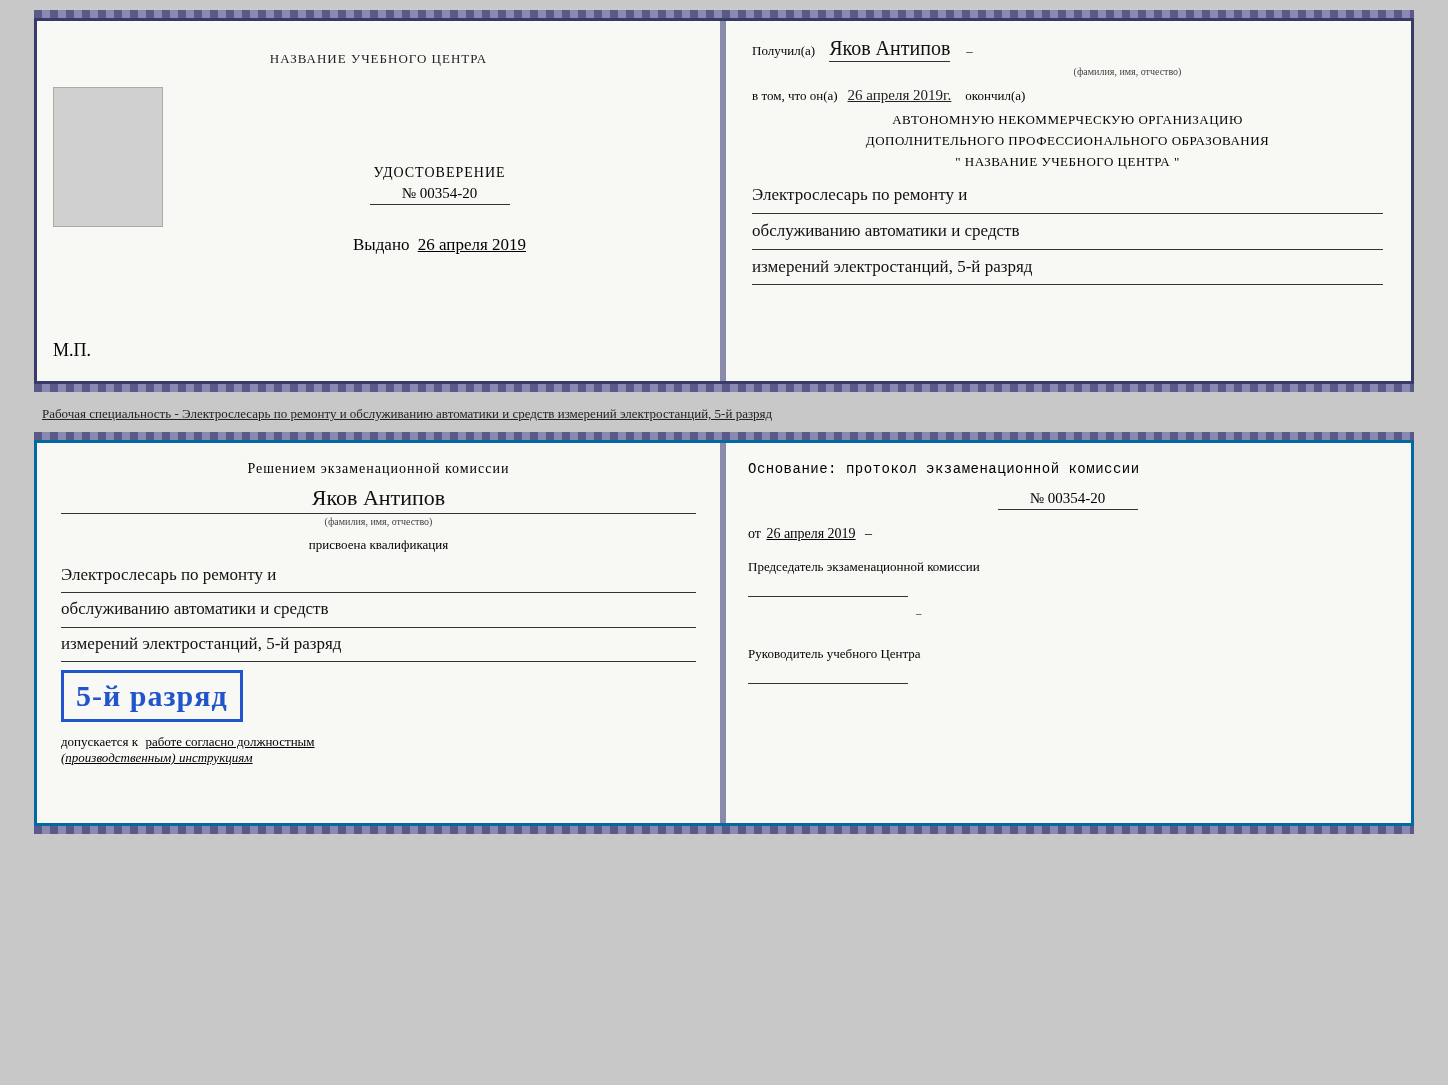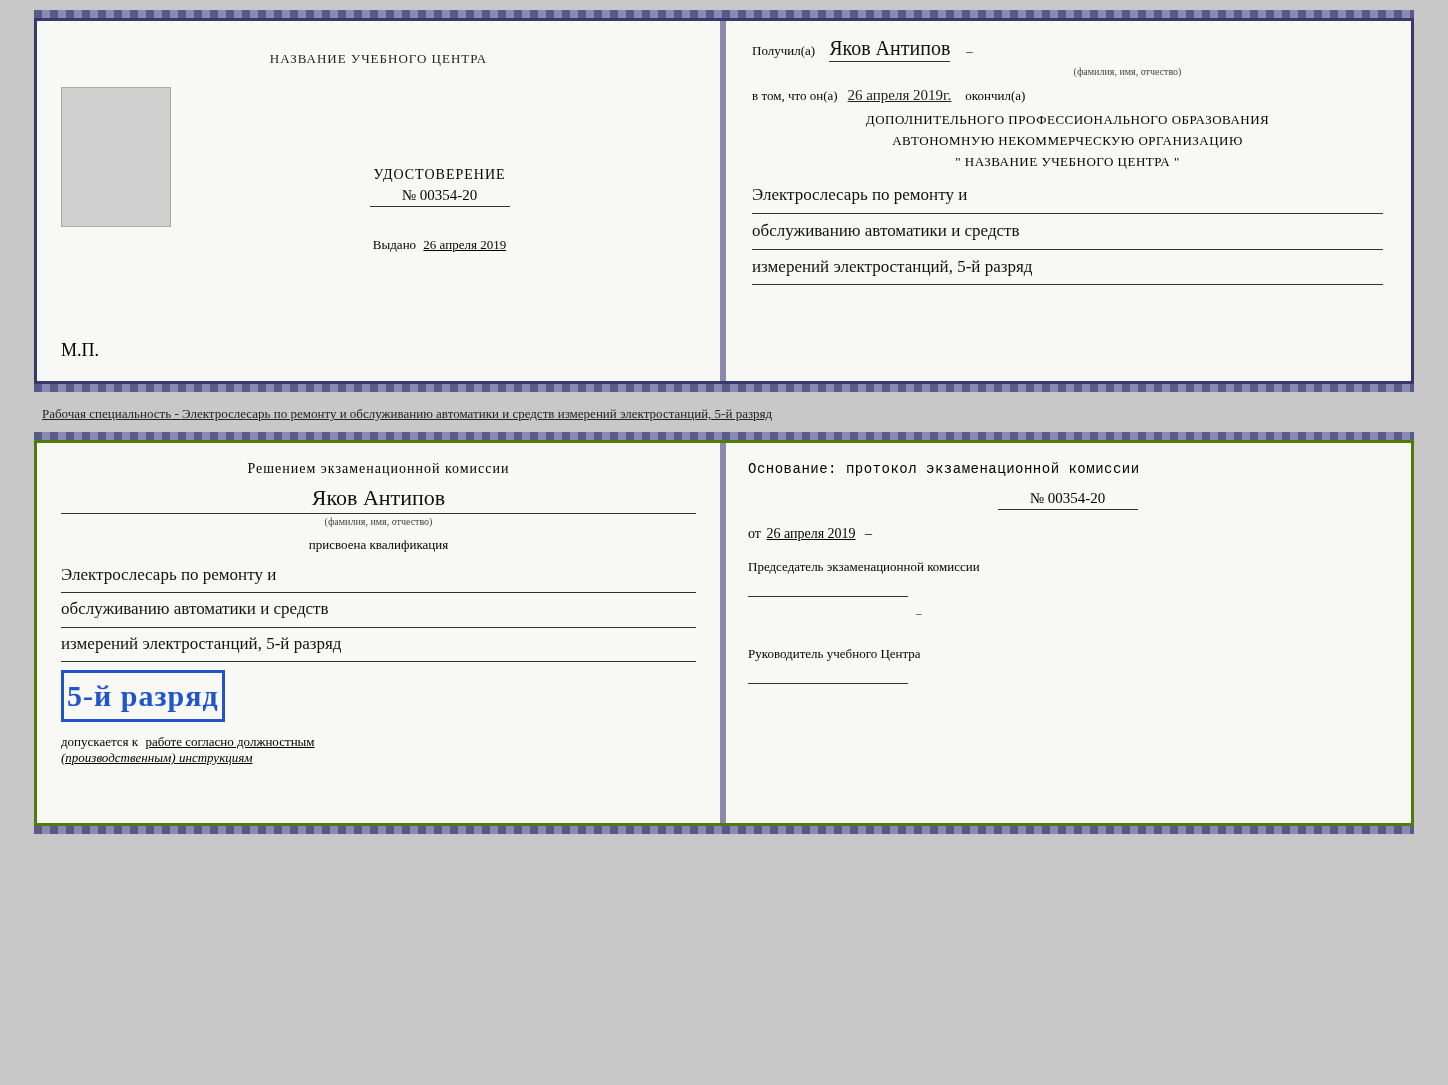--- a/index.html
+++ b/index.html
@@ -35,21 +35,21 @@
       position: absolute;
       top: 0; bottom: 0;
       left: 48%; right: 48%;
       background: #8a8aaa;
       width: 4px;
       left: calc(50% - 2px);
     }
 
     .book-left, .book-right {
       width: 50%;
-      padding: 20px 24px;
+      padding: 20px 16px;
       background: #f8f8f4;
       min-height: 360px;
     }
 
     .book-left {
       border-right: 4px solid #8a8aaa;
       display: flex;
       flex-direction: column;
       align-items: center;
       justify-content: space-between;
@@ -104,21 +104,21 @@
       font-size: 15px;
       text-align: center;
       border-bottom: 1px solid #333;
       padding-bottom: 2px;
       min-width: 140px;
       text-align: center;
     }
 
     .issued-line {
       margin-top: 30px;
-      font-size: 13px;
+      font-size: 17px;
       text-align: left;
     }
 
     .mp-line {
       font-size: 18px;
       align-self: flex-start;
       margin-top: 8px;
     }
 
     
@@ -193,21 +193,21 @@
       color: #222;
       padding: 6px 0 2px 8px;
       text-decoration: underline;
       width: 100%;
     }
 
     
     .diploma-book-bottom {
       display: flex;
       width: 100%;
-      border: 3px solid #4d7c0f;
+      border: 3px solid #0369a1;
       background: #f5f5ef;
       position: relative;
     }
 
     .diploma-book-bottom::before {
       content: '';
       position: absolute;
       top: 0; bottom: 0;
       width: 4px;
       left: calc(50% - 2px);
@@ -260,21 +260,21 @@
       display: block;
       padding-bottom: 1px;
     }
 
     .rank-badge {
       border: 3px solid #2255cc;
       color: #2255cc;
       font-size: 30px;
       font-weight: bold;
       text-align: center;
-      padding: 6px 3px;
+      padding: 6px 12px;
       display: inline-block;
       margin: 8px 0;
       letter-spacing: 1px;
     }
 
     .admitted-text {
       font-size: 13px;
       margin-top: 4px;
     }
 
@@ -378,22 +378,22 @@
         </div>
         <span class="sub-label" style="margin-left: 120px;">(фамилия, имя, отчество)</span>
 
         <div class="completed-line">
           <span style="font-size:13px;">в том, что он(а)</span>
           <span class="handwritten" style="font-size:15px; text-decoration:underline; margin-left:4px;">26 апреля 2019г.</span>
           <span style="font-size:13px; margin-left:8px;">окончил(а)</span>
         </div>
 
         <div class="org-name-block">
+          <div>АВТОНОМНУЮ НЕКОММЕРЧЕСКУЮ ОРГАНИЗАЦИЮ</div>
           <div>ДОПОЛНИТЕЛЬНОГО ПРОФЕССИОНАЛЬНОГО ОБРАЗОВАНИЯ</div>
-          <div>АВТОНОМНУЮ НЕКОММЕРЧЕСКУЮ ОРГАНИЗАЦИЮ</div>
           <div>"  НАЗВАНИЕ УЧЕБНОГО ЦЕНТРА  "</div>
         </div>
 
         <div class="profession-block">
           <div class="profession-handwritten">
             <span class="underlined-handwritten">Электрослесарь по ремонту и</span>
             <span class="underlined-handwritten">обслуживанию автоматики и средств</span>
             <span class="underlined-handwritten">измерений электростанций, 5-й разряд</span>
           </div>
         </div>

